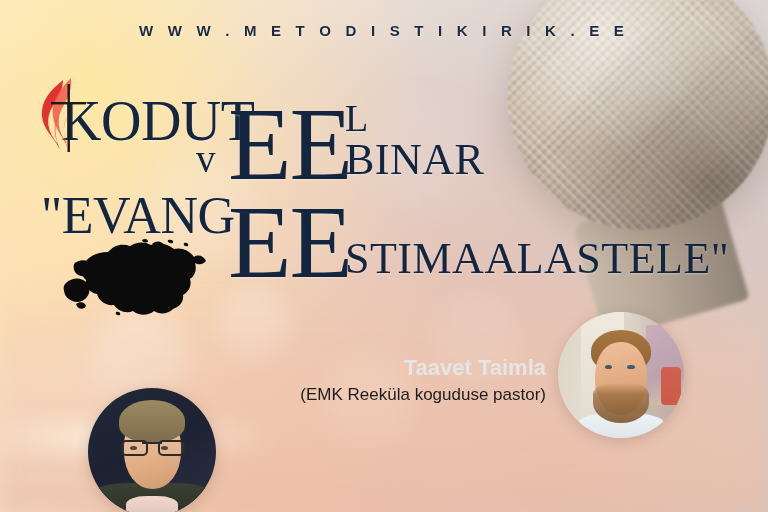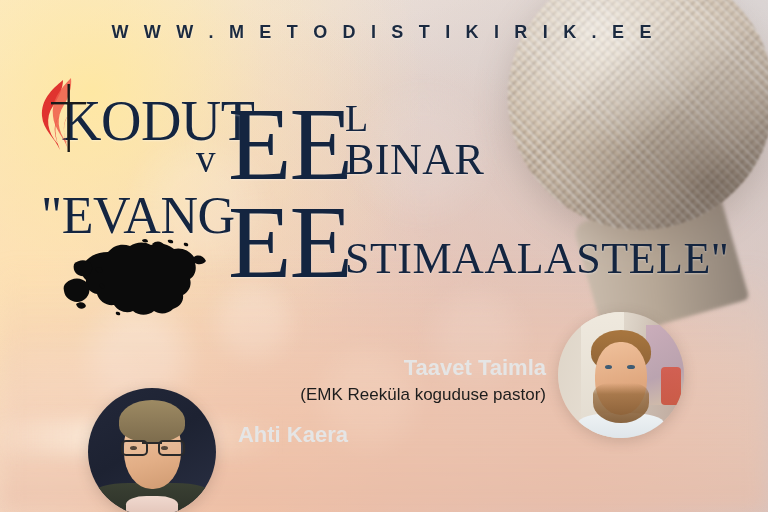--- a/index.html
+++ b/index.html
@@ -94,21 +94,21 @@
     border-radius:50%;
     background:radial-gradient(circle, rgba(255,255,255,.22) 0%, rgba(255,255,255,0) 65%);
   }
 
   
   .url{
     position:absolute; top:22px; left:0; right:0;
     text-align:center;
     font-family:"Liberation Sans", sans-serif;
     font-weight:700;
-    font-size:18px;
+    font-size:15px;
     letter-spacing:5.2px;
     color:#1b2a40;
     text-shadow:0 1px 2px rgba(255,255,255,.45);
     z-index:20;
   }
 
   
   .logo{ position:absolute; left:33px; top:74px; width:62px; height:82px; z-index:22; }
 
   
@@ -352,15 +352,14 @@
       <div class="hair"></div>
       <div class="eyeL"></div>
       <div class="eyeR"></div>
       <div class="glasses">
         <div class="lens lensL"></div>
         <div class="lens lensR"></div>
       </div>
       <div class="bridge"></div>
     </div>
   </div>
-  <div class="speaker-name n2">Ahti Kaera</div>
 
 </div>
 
 </body></html>

